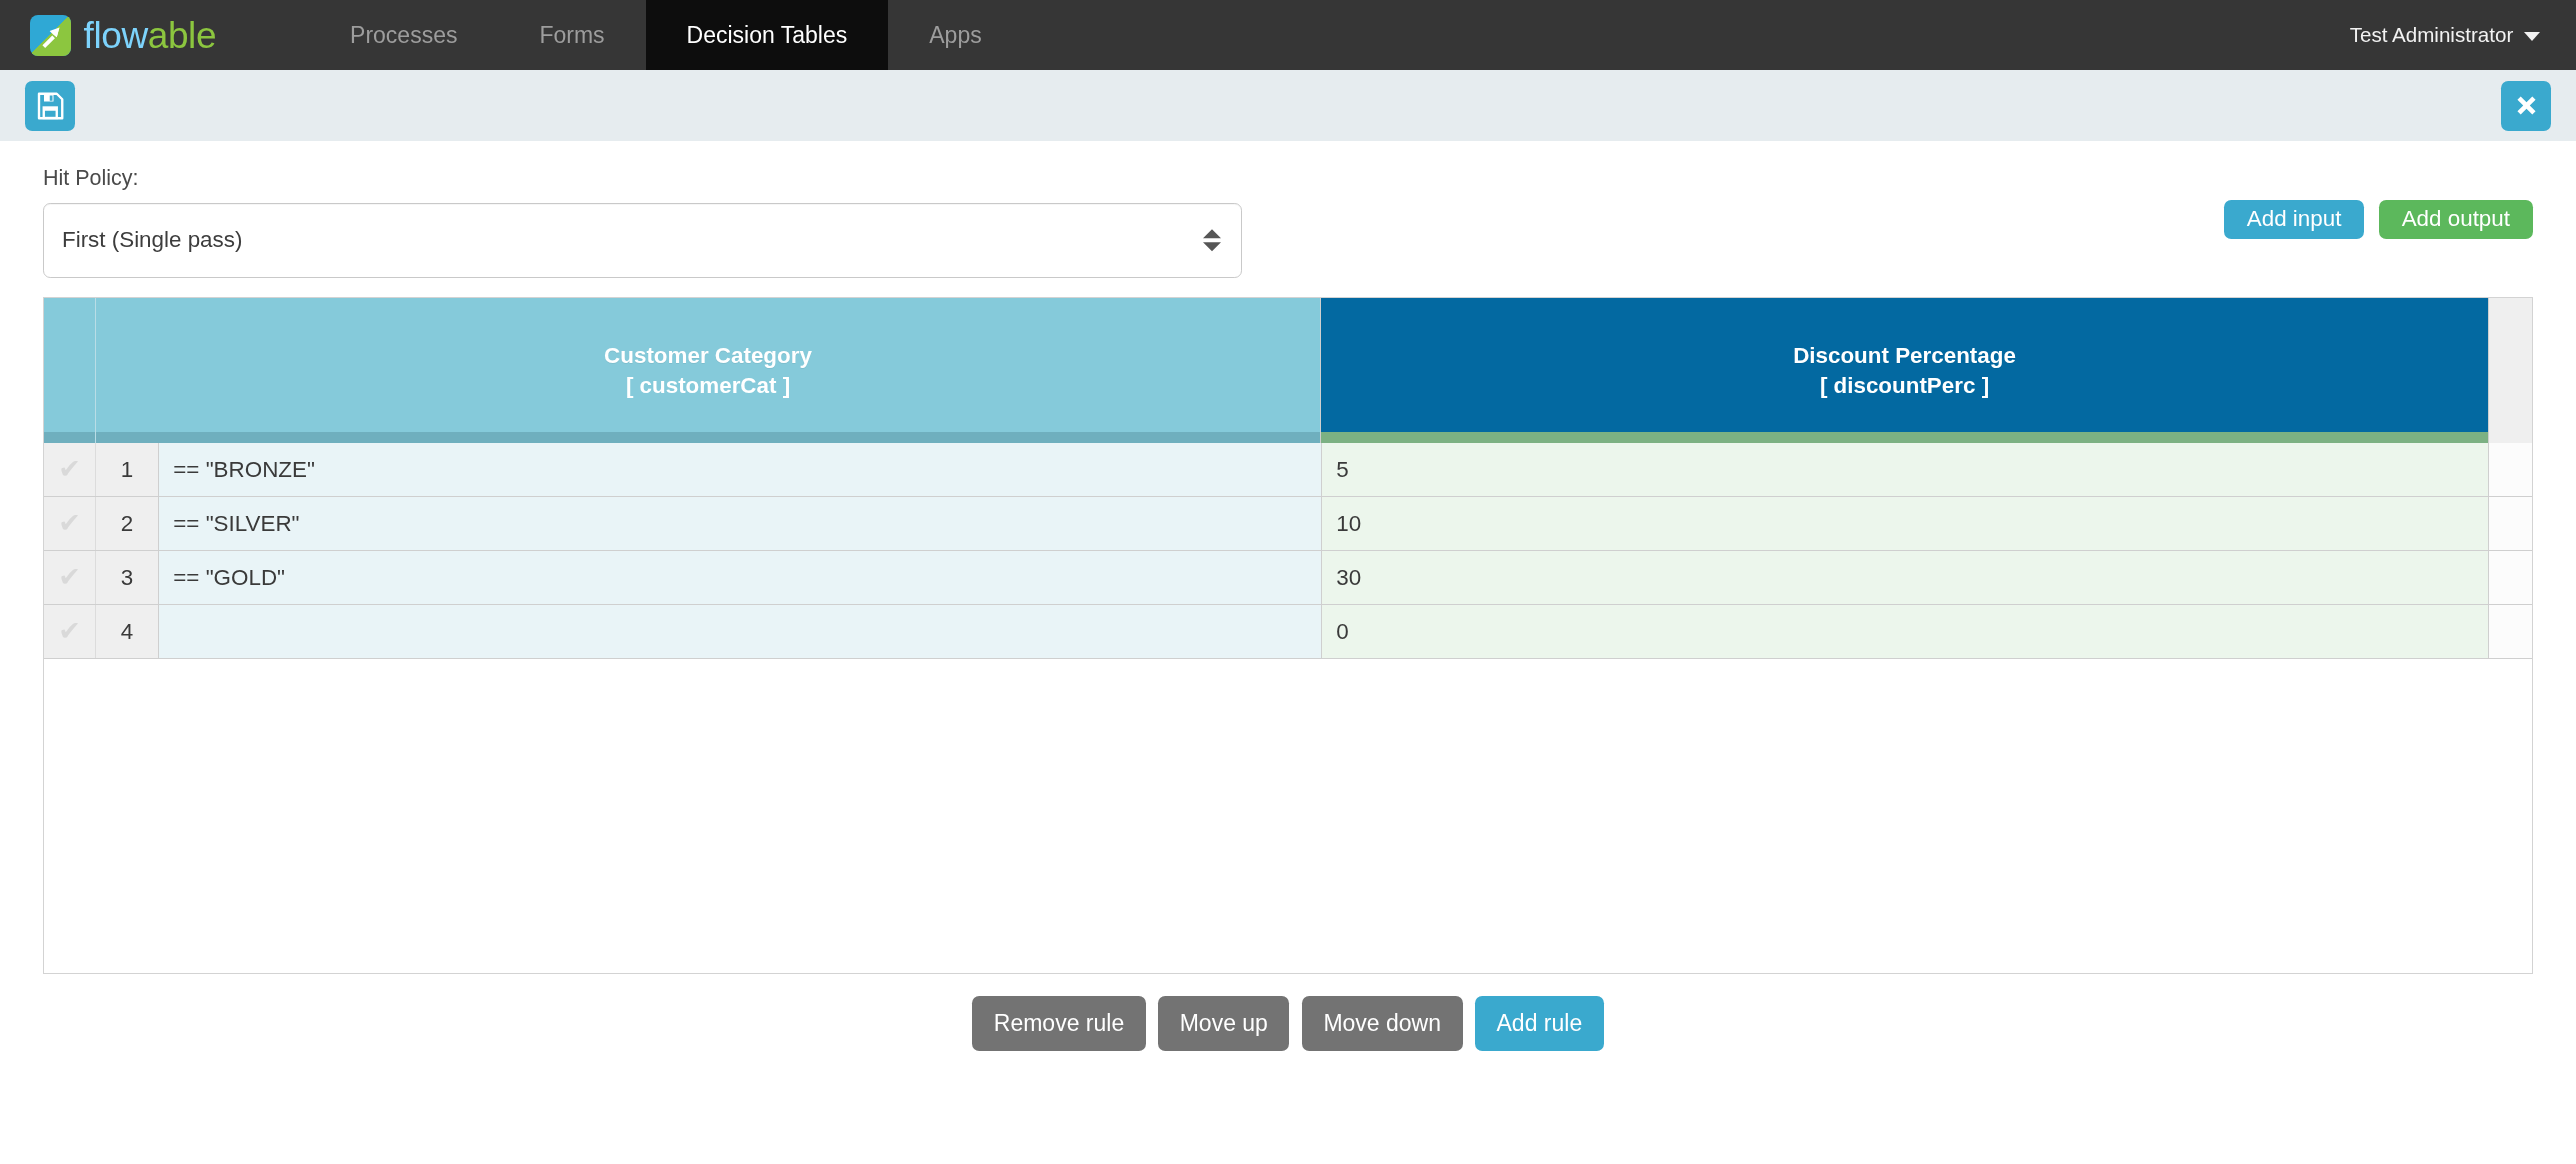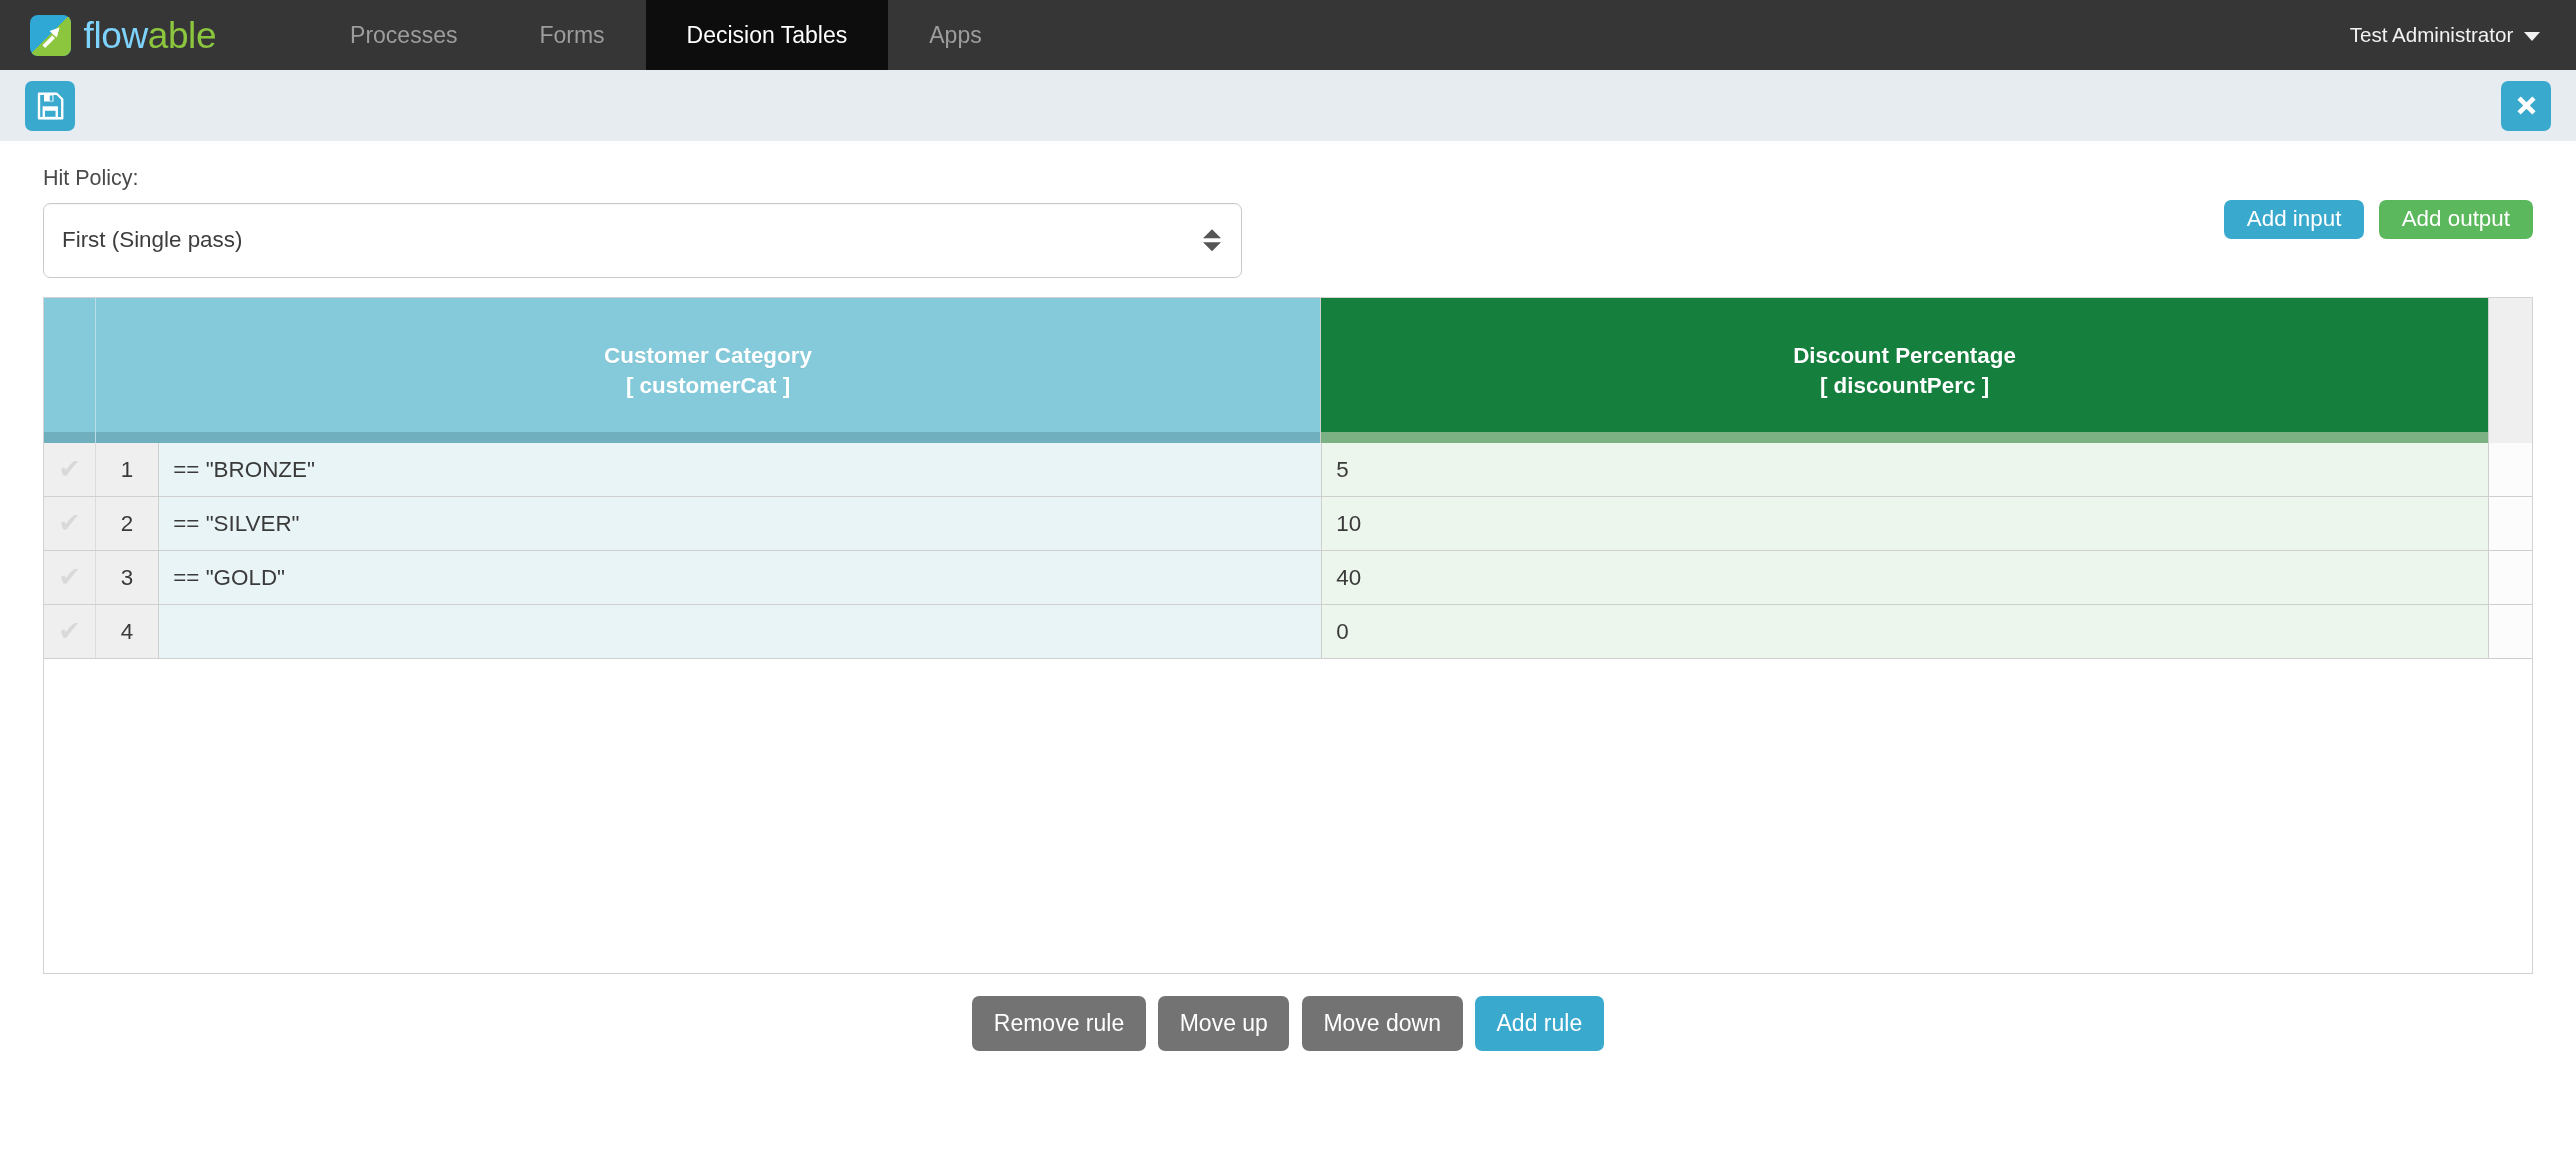--- a/index.html
+++ b/index.html
@@ -237,21 +237,21 @@
     color: #ffffff;
     text-align: center;
     border-right: 1.8px solid #cfcfcf;
   }
   .hcell.gutter-check { width: 52px; background: #85cada; border-right: 0.9px solid #b9dde6;}
   .hcell.col-input {
     background: #85cada;
     flex: 0 0 1225px;
   }
   .hcell.col-output {
-    background: #15803d;
+    background: #0369a1;
     flex: 1 1 auto;
     text-align: center;
   }
   .hcell.col-pad {
     flex: 0 0 43px;
     background: #efefef;
     border-right: none;
   }
   .hcell::after {
     content: "";
@@ -466,21 +466,21 @@
         <div class="cell cell-output">10</div>
         <div class="cell cell-pad"></div>
       </div>
 
       <div class="dt-row">
         <div class="cell cell-check">
           <span class="check-glyph">✔</span>
         </div>
         <div class="cell cell-num">3</div>
         <div class="cell cell-input">== "GOLD"</div>
-        <div class="cell cell-output">40</div>
+        <div class="cell cell-output">30</div>
         <div class="cell cell-pad"></div>
       </div>
 
       <div class="dt-row">
         <div class="cell cell-check">
           <span class="check-glyph">✔</span>
         </div>
         <div class="cell cell-num">4</div>
         <div class="cell cell-input"></div>
         <div class="cell cell-output">0</div>

